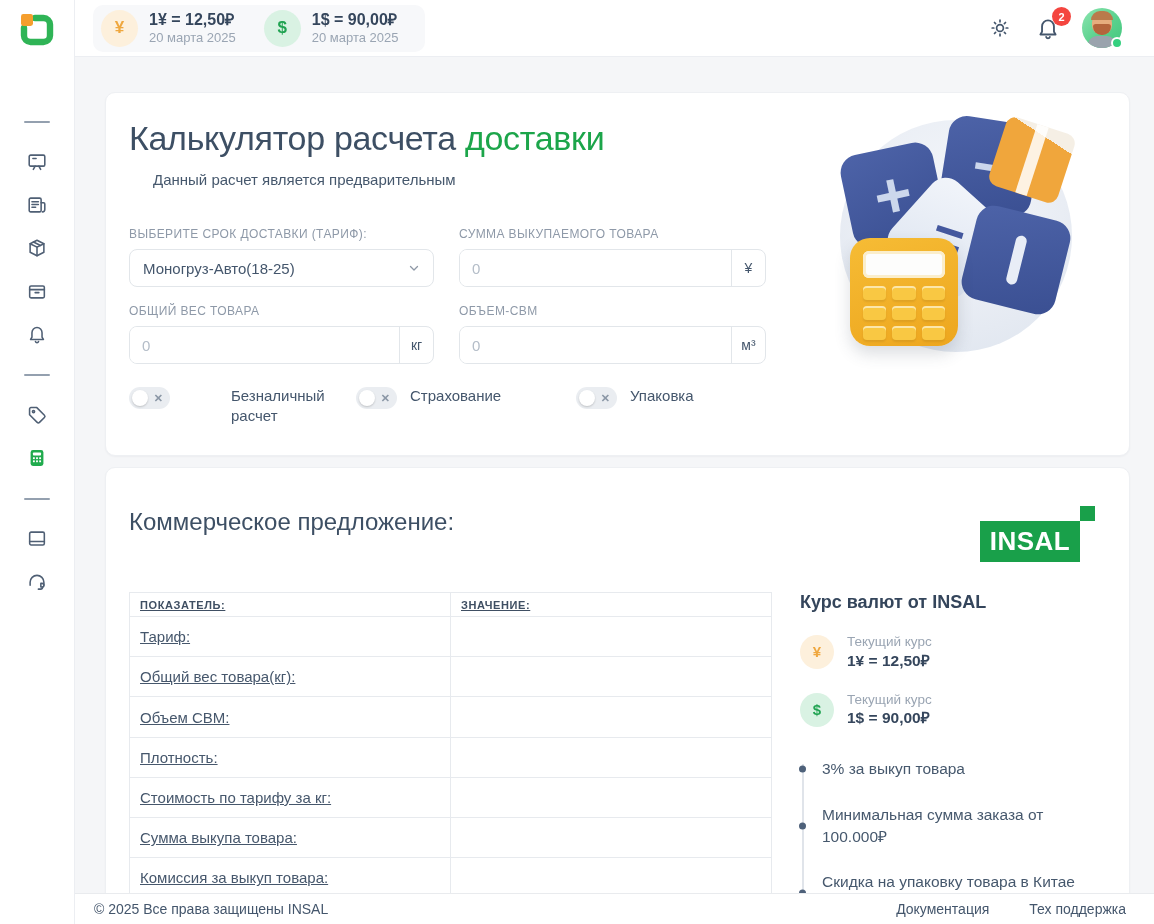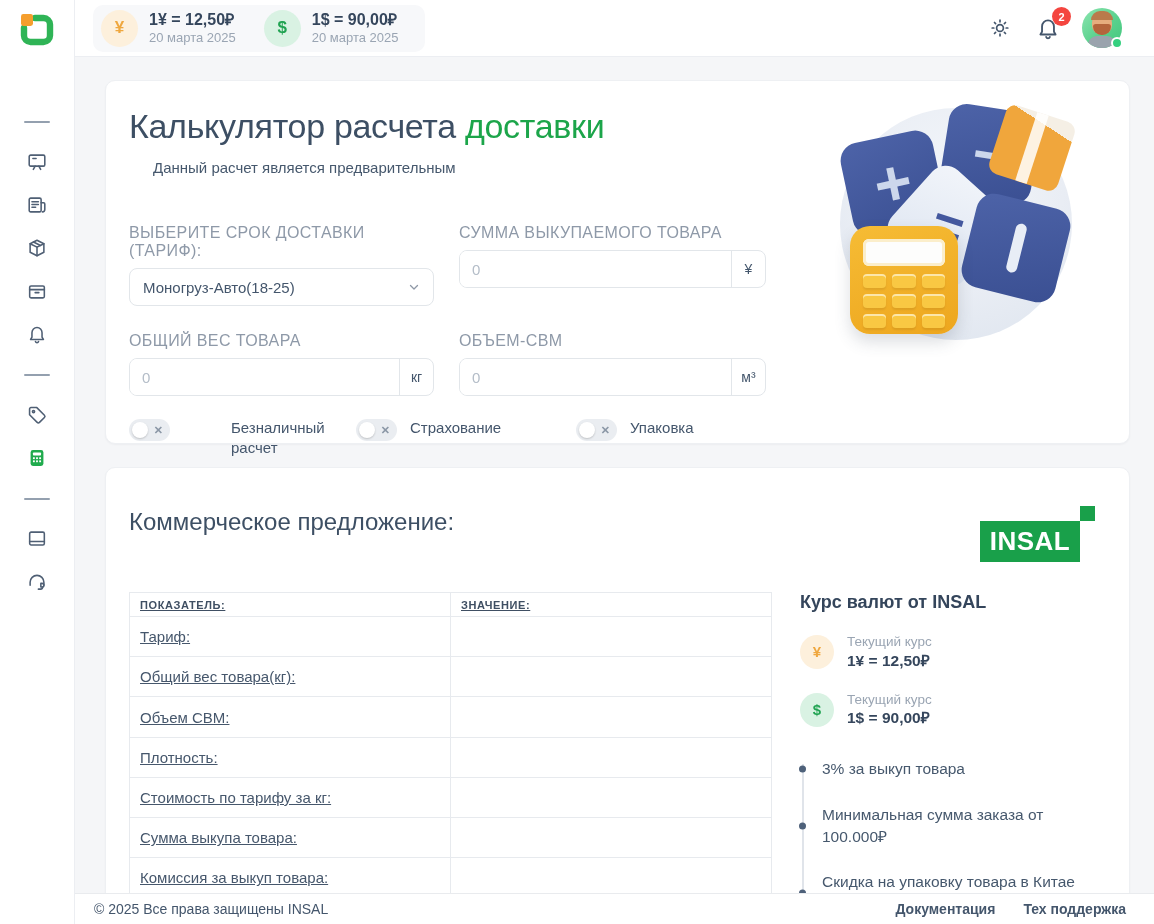--- a/index.html
+++ b/index.html
@@ -52,29 +52,29 @@
   .av-head { position:absolute; left:10px; top:5px; width:20px; height:21px; background:#e6ac7e; border-radius:46% 46% 42% 42%; }
   .av-hair { position:absolute; left:9px; top:3px; width:22px; height:9px; background:#b97a4b; border-radius:10px 10px 0 0; }
   .av-beard { position:absolute; left:11px; top:16px; width:18px; height:11px; background:#b4643c; border-radius:3px 3px 9px 9px; }
   .av-body { position:absolute; left:6px; top:28px; width:28px; height:14px; background:#9aa3ad; border-radius:9px 9px 0 0; }
   .status-dot { position:absolute; right:-1px; bottom:-1px; width:12px; height:12px; background:#35d07f;
     border:2px solid #fff; border-radius:50%; }
 
   
   .card { position:absolute; left:105px; width:1025px; background:#fff; border:1px solid #eef0f3;
     border-radius:10px; box-shadow:0 1px 2px rgba(16,24,40,.04); }
-  .card1 { top:80px; height:364px; padding:26px 0 0 23px; }
+  .card1 { top:92px; height:364px; padding:26px 0 0 23px; }
   .card2 { top:467px; height:520px; padding:40px 0 0 23px; }
 
   
   .page-title { font-size:34px; font-weight:500; color:#3d4f64; letter-spacing:-.3px; }
   .page-title .accent { color:#1ca54a; }
   .subtitle { margin-top:13px; font-size:15px; color:#46586d;margin-left:24px; }
   .form-grid { margin-top:22px; display:grid; grid-template-columns:305px 307px; column-gap:25px; }
-  .field-label { font-size:16px; color:#8e99a8; letter-spacing:.4px; margin:26px 0 8px; }
+  .field-label { font-size:12px; color:#8e99a8; letter-spacing:.4px; margin:17px 0 8px; }
   .control { height:38px; border:1px solid #e2e6ea; border-radius:8px; background:#fff;
     display:flex; align-items:center; overflow:hidden; }
   .select-box { position:relative; padding:0 19px 0 13px; font-size:15px; color:#44566c; cursor:pointer; }
   .select-box .chev { position:absolute; right:12px; top:50%; transform:translateY(-50%); }
   .control input { flex:1; border:0; outline:0; height:100%; padding:0 12px; font-size:15px;
     font-family:"Liberation Sans",sans-serif; color:#44566c; min-width:0; }
   .control input::placeholder { color:#b4bdc8; }
   .unit { align-self:stretch; display:flex; align-items:center; justify-content:center;
     min-width:34px; padding:0 9px; border-left:1px solid #e2e6ea; font-size:14px; color:#44566c; }
   .toggles { margin-top:22px; display:flex; }
@@ -134,21 +134,21 @@
   .notes { margin-top:30px; position:relative; padding-left:22px; list-style:none; }
   .notes::before { content:''; position:absolute; left:2px; top:6px; bottom:-54px; width:1.5px; background:#e0e4ea; }
   .note { position:relative; margin-bottom:24px; font-size:15.5px; color:#46586d; line-height:1.4; max-width:265px; }
   .note::before { content:''; position:absolute; left:-23px; top:50%; transform:translateY(-50%);
     width:7px; height:7px; border-radius:50%; background:#4e617a; }
 
   
   .footer { position:absolute; left:75px; right:0; bottom:0; height:31px; background:#fff;
     border-top:1px solid #e9ebee; z-index:40; display:flex; align-items:center; padding:0 28px 0 19px;
     font-size:14px; color:#44566c; }
-  .footer-links { margin-left:auto; display:flex; gap:28px;font-weight:bold; }
+  .footer-links { margin-left:auto; display:flex; gap:40px; }
   .footer-links span { cursor:pointer; }
 </style>
 </head>
 <body>
 
 <aside class="sidebar">
   <div class="logo">
     <svg width="38" height="38" viewBox="0 0 38 38">
       <path d="M17 7h8.5A6.5 6.5 0 0 1 32 13.5v11A6.5 6.5 0 0 1 25.5 31h-13A6.5 6.5 0 0 1 6 24.5V17" fill="none" stroke="#2fb456" stroke-width="6.4" stroke-linecap="round"></path>
       <rect x="3" y="3" width="12" height="12" rx="2.4" fill="#f59e2d"></rect>

